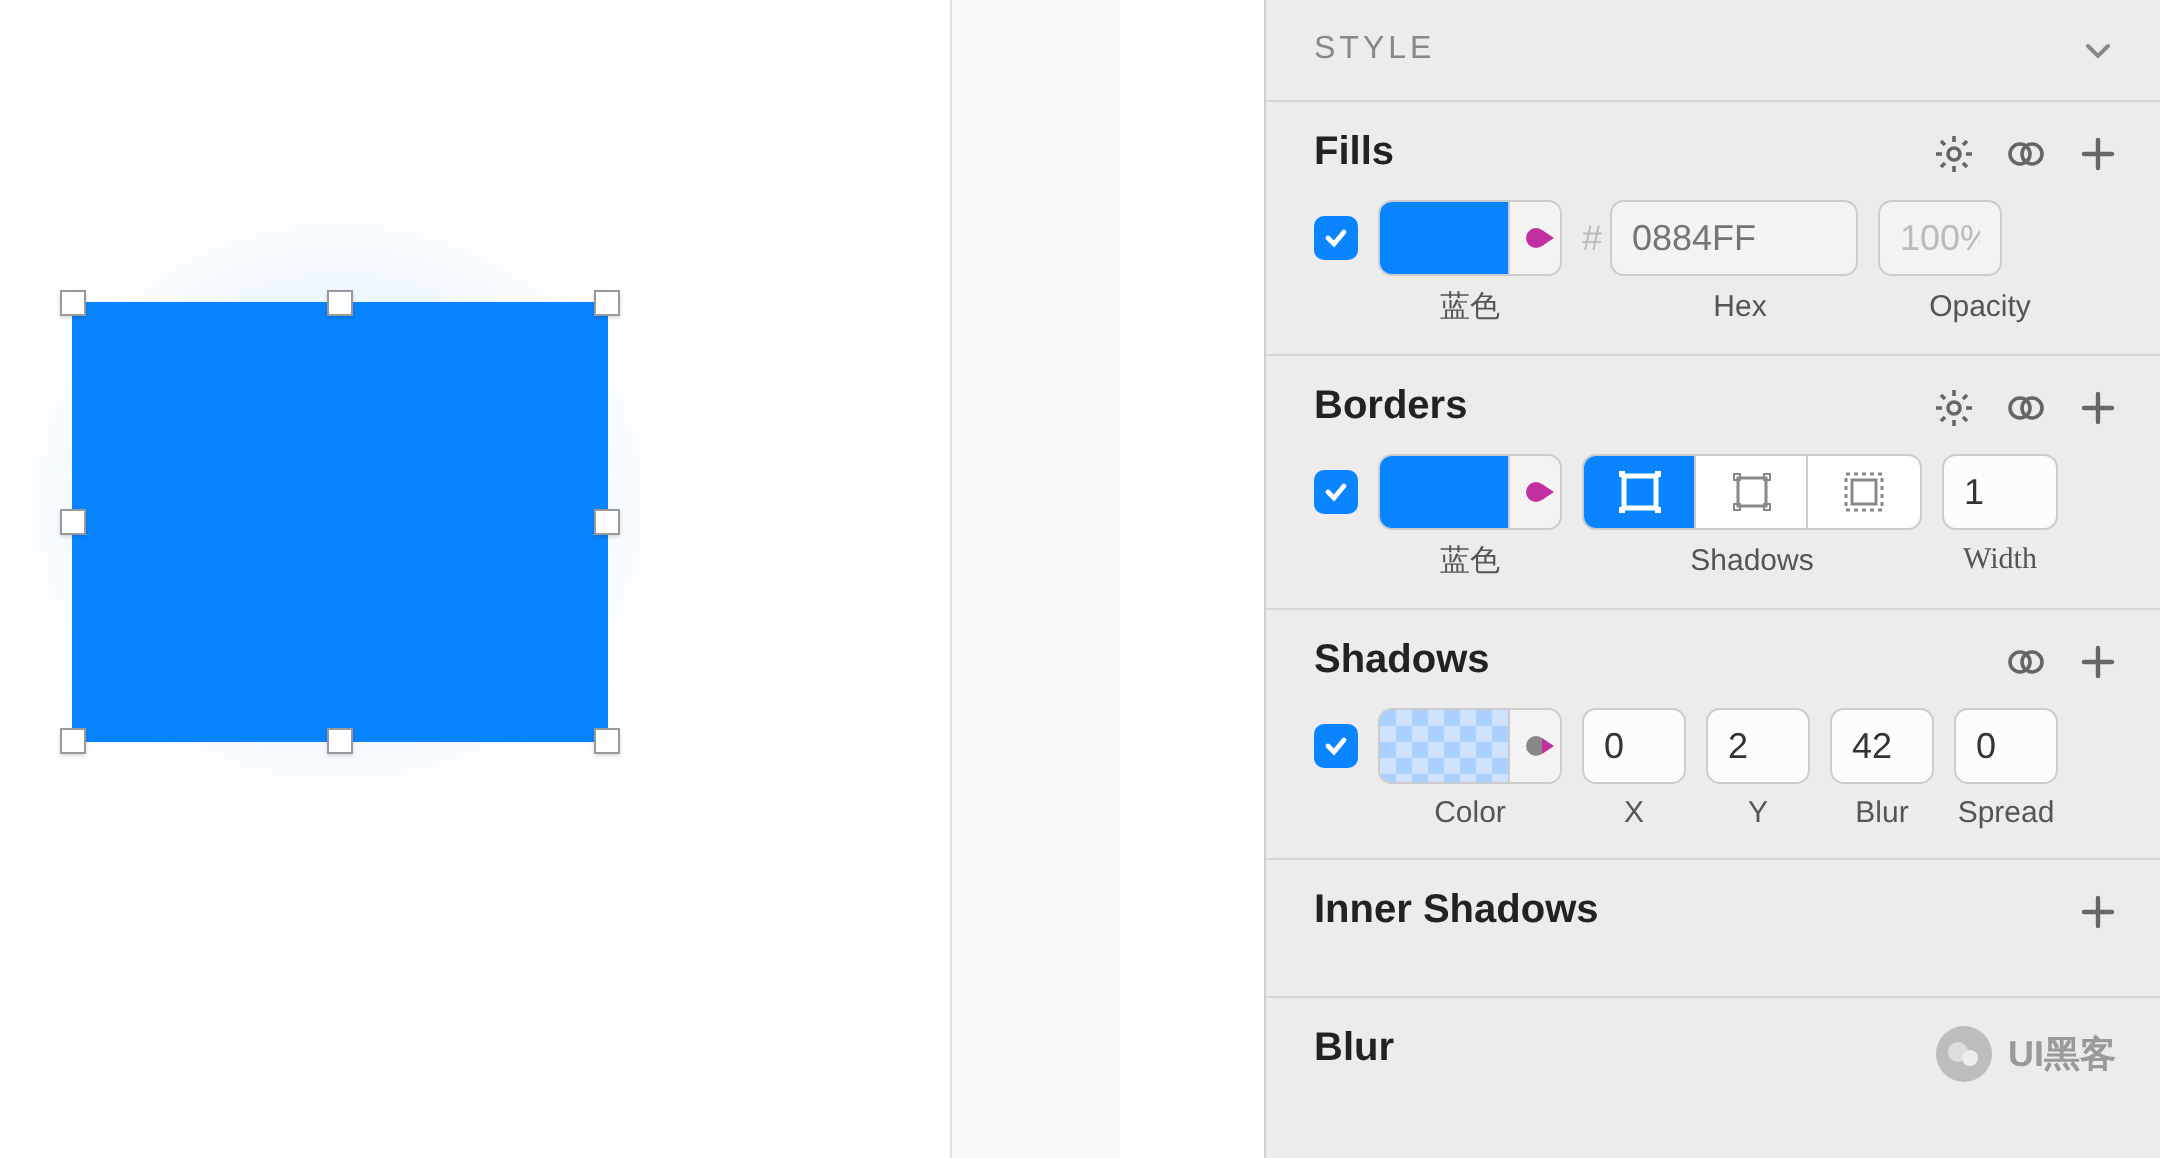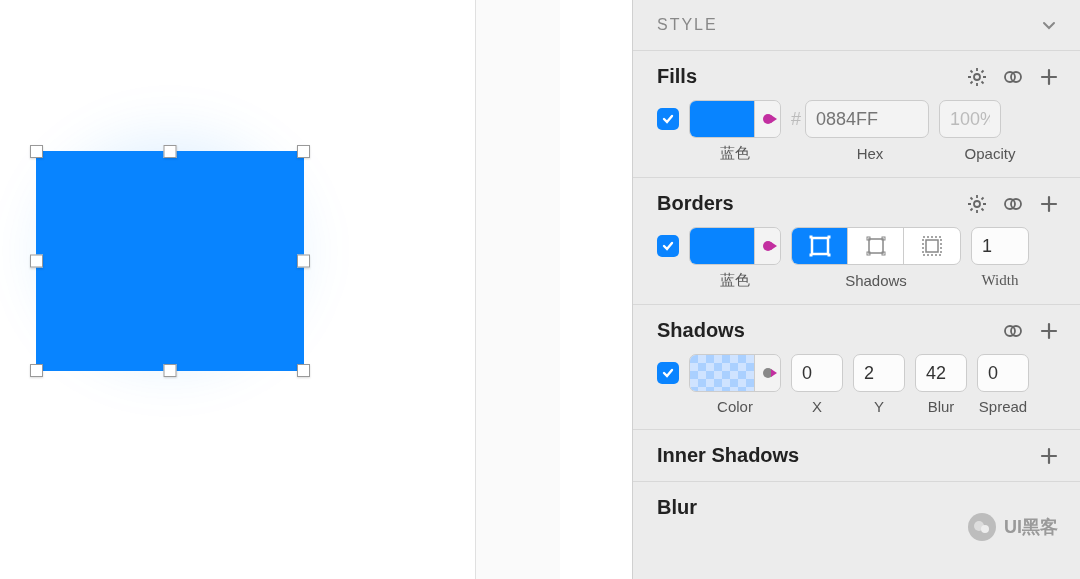--- a/index.html
+++ b/index.html
@@ -393,21 +393,21 @@
       <div style="width:22px;"></div>
       <div class="lbl" style="width:92px;">Color</div>
       <div class="lbl" style="width:52px;">X</div>
       <div class="lbl" style="width:52px;">Y</div>
       <div class="lbl" style="width:52px;">Blur</div>
       <div class="lbl" style="width:52px;">Spread</div>
     </div>
   </div>
 
   <div class="panel-sec">
-    <div class="sec-title-row" style="margin-bottom:0;">
+    <div class="sec-title-row" style="margin-bottom:17px;">
       <span class="sec-title">Inner Shadows</span>
       <div class="icon-row">
         <span class="ic-btn">
           <svg width="20" height="20" viewBox="0 0 20 20">
               <path d="M10 3v14M3 10h14" stroke="#666" stroke-width="2.2" stroke-linecap="round"></path>
             </svg>
         </span>
       </div>
     </div>
   </div>

